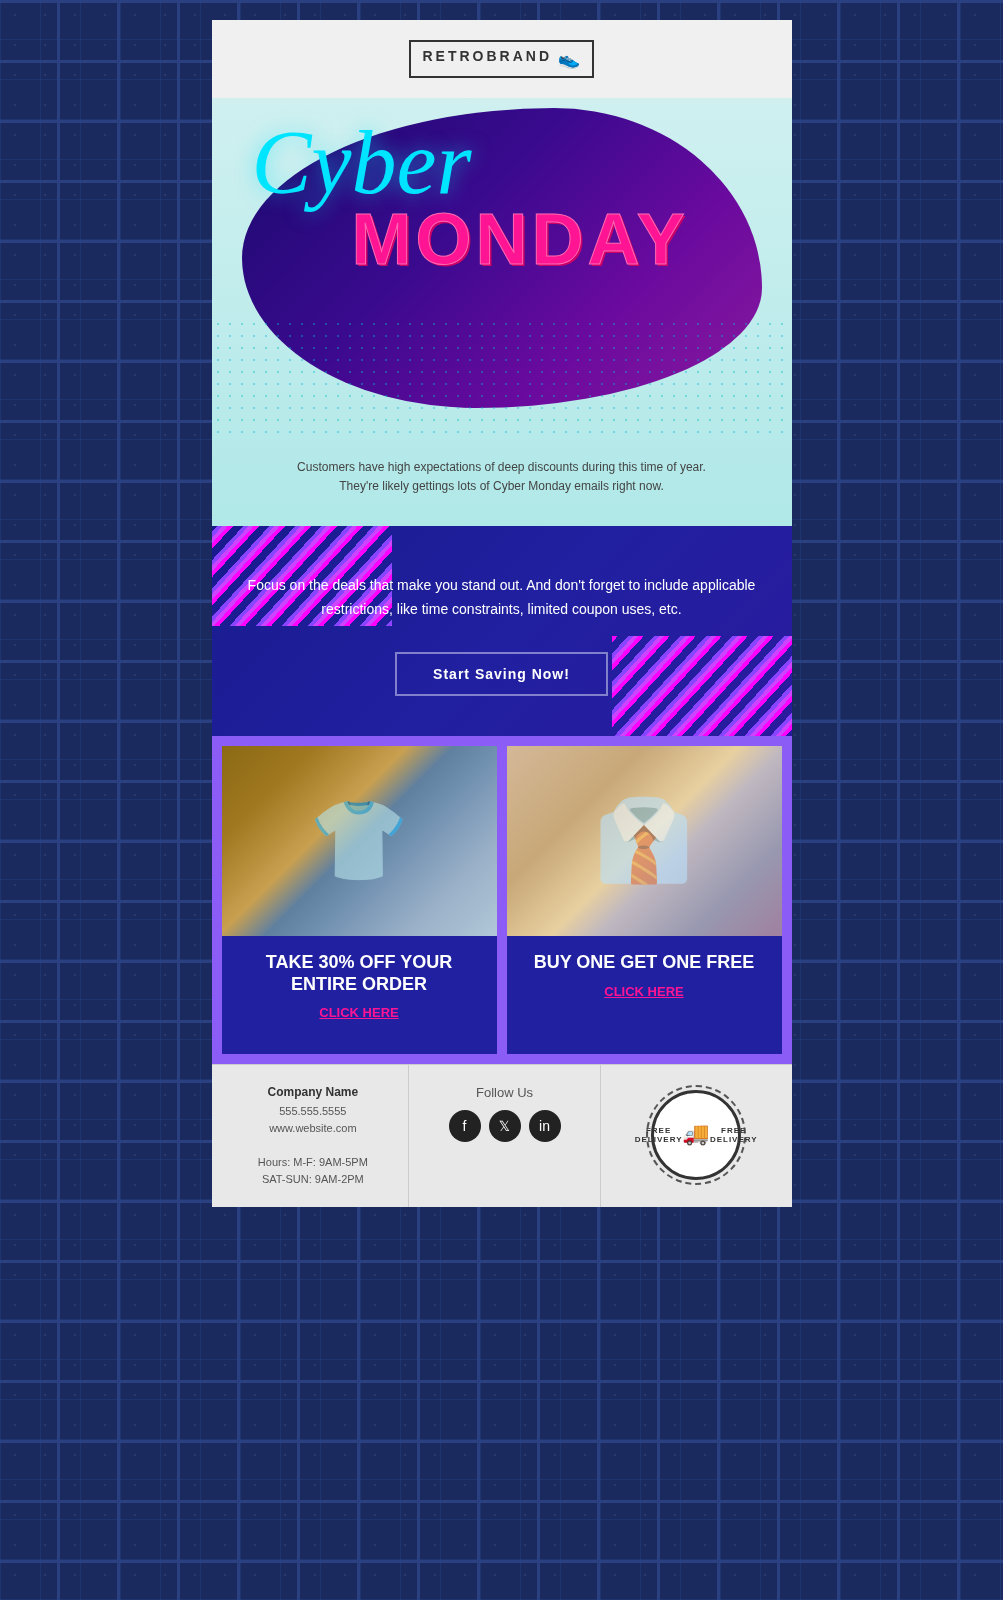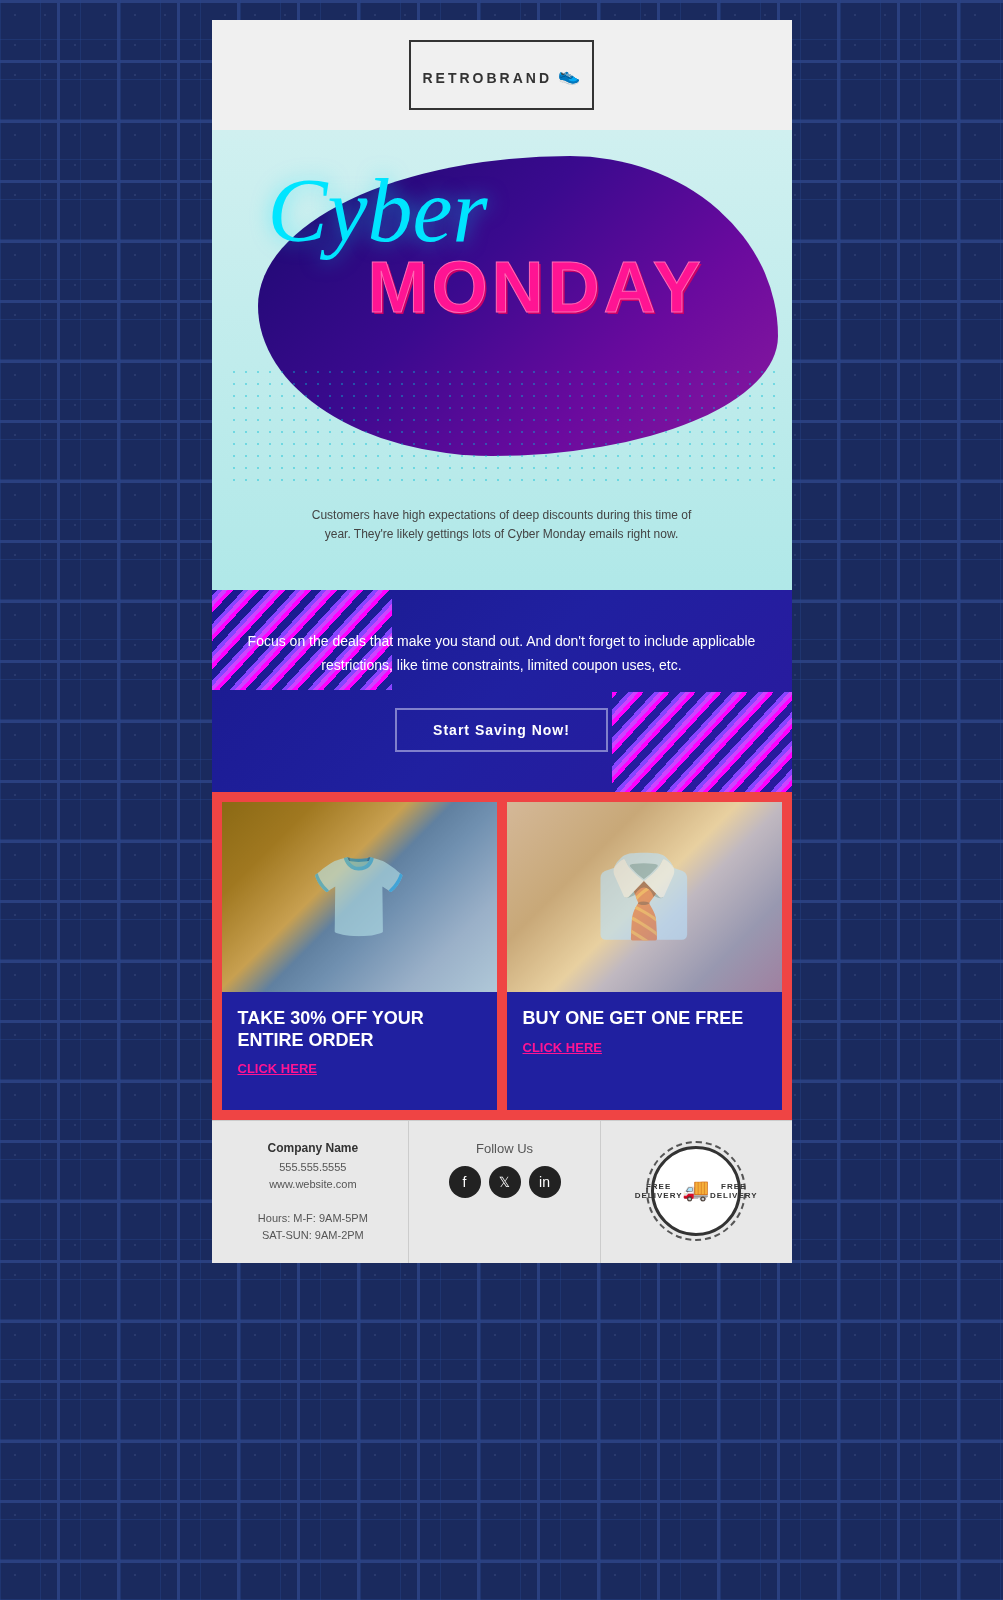--- a/index.html
+++ b/index.html
@@ -42,42 +42,42 @@
 
     
     .header {
       background: #f0f0f0;
       padding: 20px;
       text-align: center;
     }
 
     .logo-box {
       display: inline-flex;
-      align-items: flex-end;
+      align-items: flex-start;
       border: 2px solid #333;
-      padding: 22px 12px;
+      padding: 6px 12px;
       gap: 6px;
     }
 
     .logo-text {
       font-size: 14px;
       font-weight: bold;
       letter-spacing: 3px;
       color: #333;
       font-family: Arial, sans-serif;
     }
 
     .logo-icon {
       font-size: 18px;
     }
 
     
     .hero {
       background: linear-gradient(180deg, #d0f0f0 0%, #b0e8e8 100%);
-      padding: 16px;
+      padding: 0;
       position: relative;
       min-height: 380px;
       overflow: hidden;
       display: flex;
       flex-direction: column;
       align-items: center;
     }
 
     .hero-blob-area {
       width: 100%;
@@ -202,20 +202,21 @@
       transform: skewY(-5deg);
     }
 
     .middle-text {
       color: #ffffff;
       font-size: 14px;
       line-height: 1.7;
       margin-bottom: 30px;
       position: relative;
       z-index: 1;
+      margin-top: 8px;
     }
 
     .cta-button {
       display: inline-block;
       border: 2px solid #8080cc;
       color: #ffffff;
       padding: 12px 36px;
       font-size: 14px;
       font-weight: bold;
       letter-spacing: 1px;
@@ -386,24 +387,25 @@
       bottom: 0;
       left: 0;
       right: 0;
       height: 120px;
       background-image: radial-gradient(circle, #00bcd4 1px, transparent 1px);
       background-size: 12px 12px;
       opacity: 0.4;
     }
 
     .products-wrapper {
-      background: #ef4444;
+      background: #8b5cf6;
       padding: 10px;
       display: flex;
       gap: 10px;
+      text-align: center;
     }
 
     .product-card-outer {
       flex: 1;
       overflow: hidden;
       background: #2020a0;
     }
 
     .zigzag-bottom {
       width: 100%;

